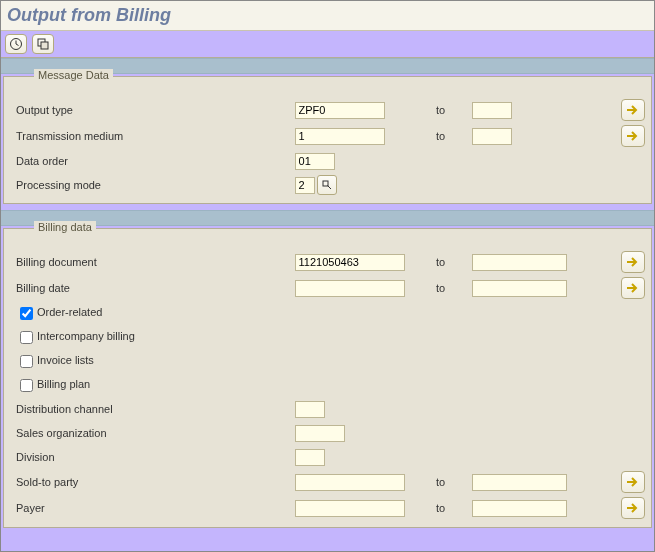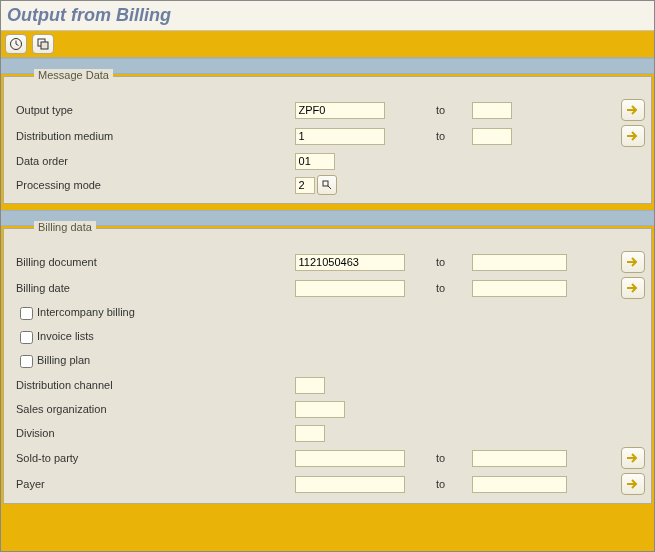--- a/index.html
+++ b/index.html
@@ -8,21 +8,21 @@
     font-family: Arial, Helvetica, sans-serif;
     font-size: 11px;
     color: #333;
     background: #e7e3d6;
   }
   .screen {
     width: 655px;
     height: 552px;
     box-sizing: border-box;
     border: 1px solid #888;
-    background: #eab308;
+    background: #c4b5fd;
     overflow: hidden;
     position: relative;
   }
   .title {
     background: #f5f3ea;
     color: #6d7ea1;
     font-size: 18px;
     font-weight: bold;
     font-style: italic;
     padding: 4px 6px;
@@ -149,21 +149,21 @@
       <td class="f1"><input type="text" style="width: 90px;" value="ZPF0"></td>
       <td class="sep">to</td>
       <td class="f2"><input type="text" style="width: 40px;"></td>
       <td class="btn"><span class="arrow-btn">
         <svg width="14" height="12" viewBox="0 0 14 12">
                   <path d="M1 6 H9 M6 2 L10 6 L6 10" stroke="#c9a400" stroke-width="2" fill="none"></path>
                 </svg>
       </span></td>
     </tr>
     <tr>
-      <td class="lbl">Distribution medium</td>
+      <td class="lbl">Transmission medium</td>
       <td class="f1"><input type="text" style="width: 90px;" value="1"></td>
       <td class="sep">to</td>
       <td class="f2"><input type="text" style="width: 40px;"></td>
       <td class="btn"><span class="arrow-btn">
         <svg width="14" height="12" viewBox="0 0 14 12">
                   <path d="M1 6 H9 M6 2 L10 6 L6 10" stroke="#c9a400" stroke-width="2" fill="none"></path>
                 </svg>
       </span></td>
     </tr>
     <tr>
@@ -217,20 +217,23 @@
       <td class="f1"><input type="text" style="width: 110px;"></td>
       <td class="sep">to</td>
       <td class="f2"><input type="text" style="width: 95px;"></td>
       <td class="btn"><span class="arrow-btn">
         <svg width="14" height="12" viewBox="0 0 14 12">
                   <path d="M1 6 H9 M6 2 L10 6 L6 10" stroke="#c9a400" stroke-width="2" fill="none"></path>
                 </svg>
       </span></td>
     </tr>
     <tr>
+            <td class="lbl" colspan="5"><input type="checkbox" class="chk" checked="" style=""><span>Order-related</span></td>
+          </tr>
+    <tr>
             <td class="lbl" colspan="5"><input type="checkbox" class="chk" style=""><span>Intercompany billing</span></td>
           </tr>
     <tr>
             <td class="lbl" colspan="5"><input type="checkbox" class="chk" style=""><span>Invoice lists</span></td>
           </tr>
     <tr>
             <td class="lbl" colspan="5"><input type="checkbox" class="chk" style=""><span>Billing plan</span></td>
           </tr>
     <tr>
       <td class="lbl">Distribution channel</td>

